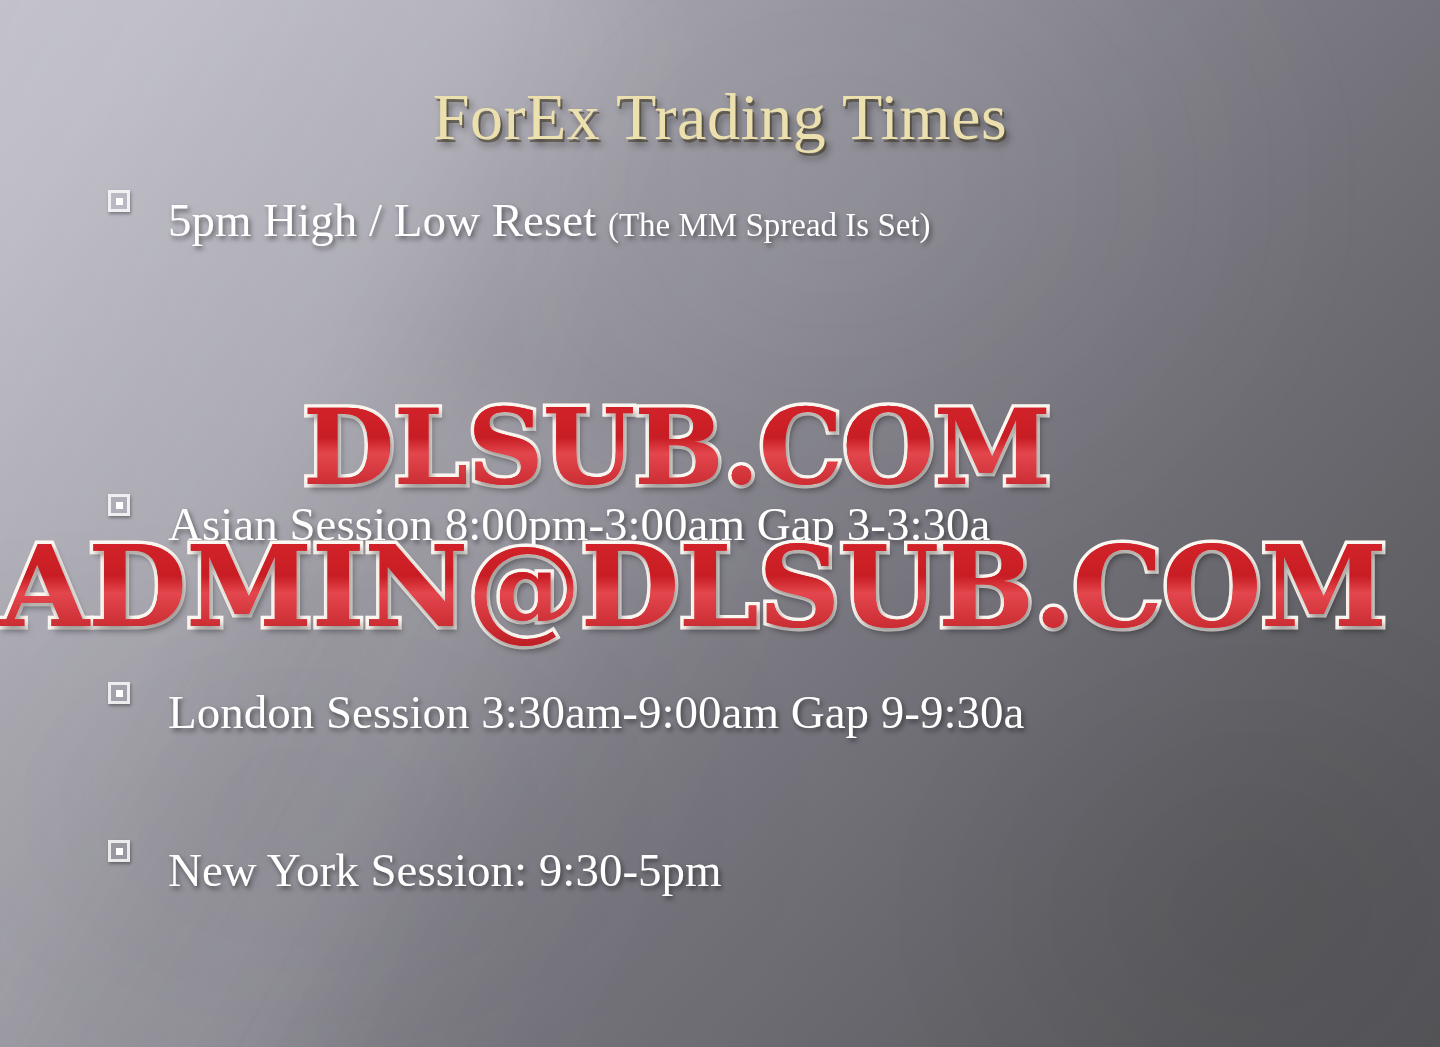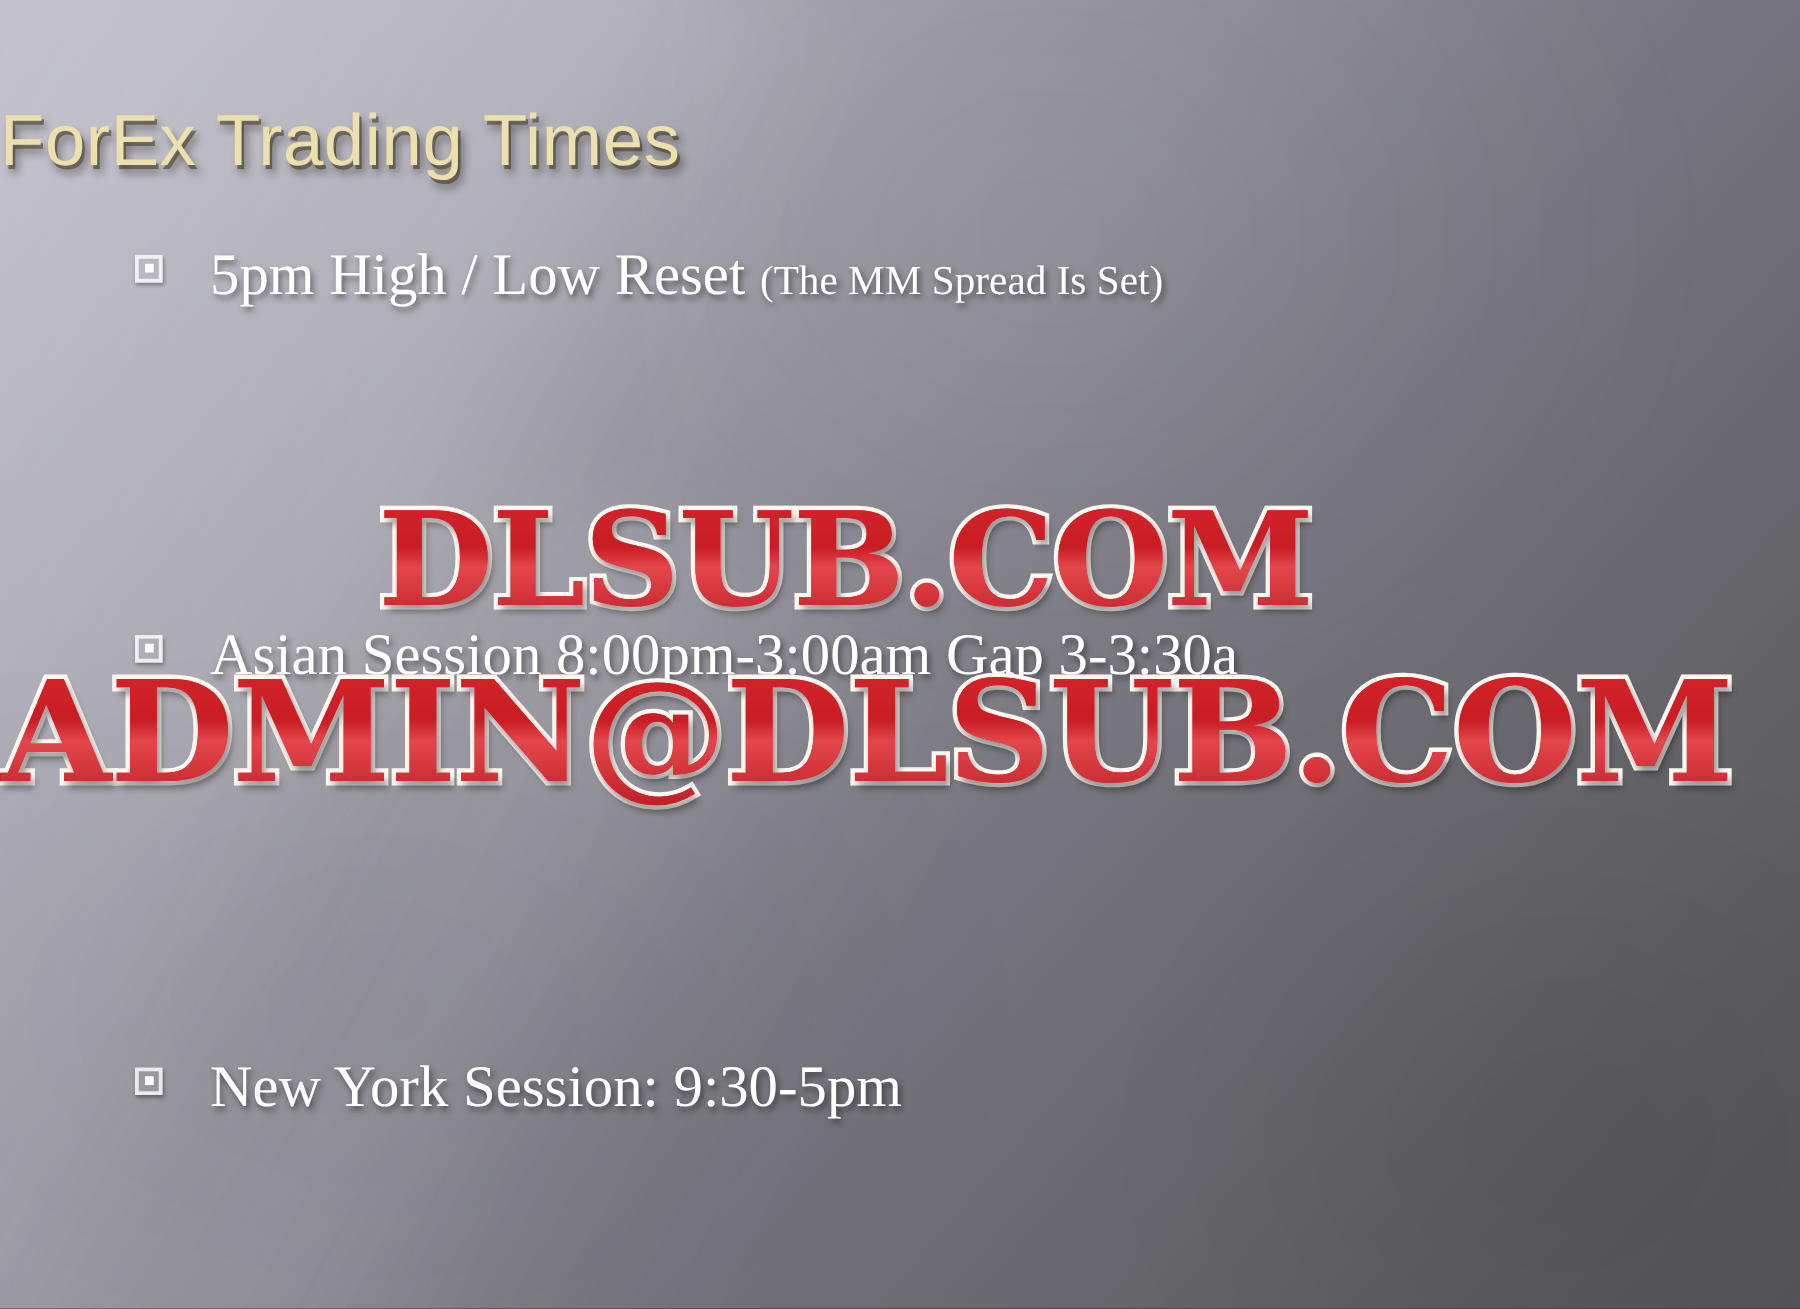--- a/index.html
+++ b/index.html
@@ -66,41 +66,42 @@
     width: 700px; height: 620px;
     background: radial-gradient(ellipse at 50% 50%, rgba(0,0,0,0.07) 0%, rgba(0,0,0,0.00) 70%);
     filter: blur(34px);
   }
 
   
   .title {
     position: absolute;
     left: 0; right: 0;
     top: 84px;
-    font-family: Liberation Sans, sans-serif;
-    font-size: 58px;
+    text-align: center;
+    font-family: Liberation Serif, serif;
+    font-size: 66px;
     line-height: 1.0;
     letter-spacing: 0.5px;
     color: #ece0ae;
     text-shadow:
       2px 3px 0 rgba(60,52,30,0.55),
       4px 6px 7px rgba(20,18,14,0.45);
     white-space: nowrap;
   }
 
   
   .bullets {
     position: absolute;
     left: 0; top: 0;
     width: 1440px; height: 1047px;
   }
   .bullet-row {
     position: absolute;
     display: flex;
-    align-items: center;
+    align-items: flex-start;
     white-space: nowrap;
   }
   .bullet-mark {
     display: inline-block;
     width: 22px;
     height: 22px;
     box-sizing: border-box;
     border: 3px solid rgba(255,255,255,0.80);
     position: relative;
     flex: 0 0 auto;
@@ -183,20 +184,24 @@
       <span class="bullet-mark"></span>
       <span class="bullet-text"><span>5pm High / Low Reset </span><span class="small">(The MM Spread Is Set)</span></span>
     </div>
 
 
     <div class="bullet-row row-3">
       <span class="bullet-mark"></span>
       <span class="bullet-text"><span>Asian Session 8:00pm-3:00am Gap 3-3:30a</span></span>
     </div>
 
+    <div class="bullet-row row-4">
+      <span class="bullet-mark"></span>
+      <span class="bullet-text"><span>London Session 3:30am-9:00am Gap 9-9:30a</span></span>
+    </div>
 
     <div class="bullet-row row-5">
       <span class="bullet-mark"></span>
       <span class="bullet-text"><span>New York Session: 9:30-5pm</span></span>
     </div>
 
   </div>
 
   <div class="watermark wm-top">DLSUB.COM</div>
   <div class="wm-inner wm-top">DLSUB.COM</div>

